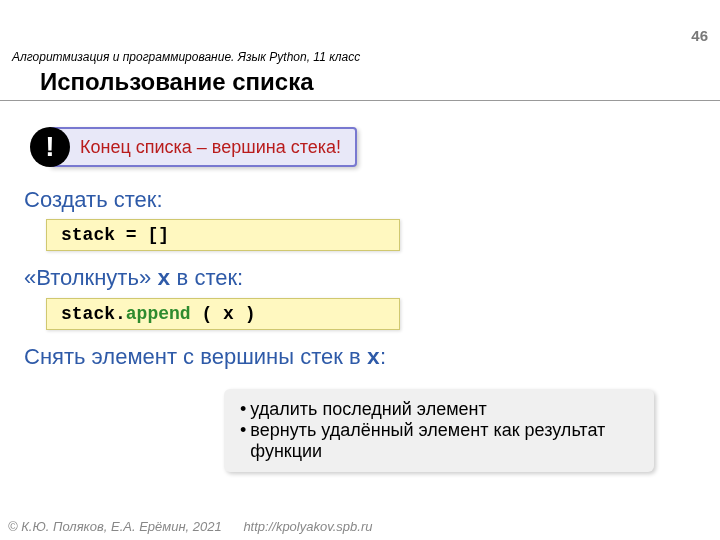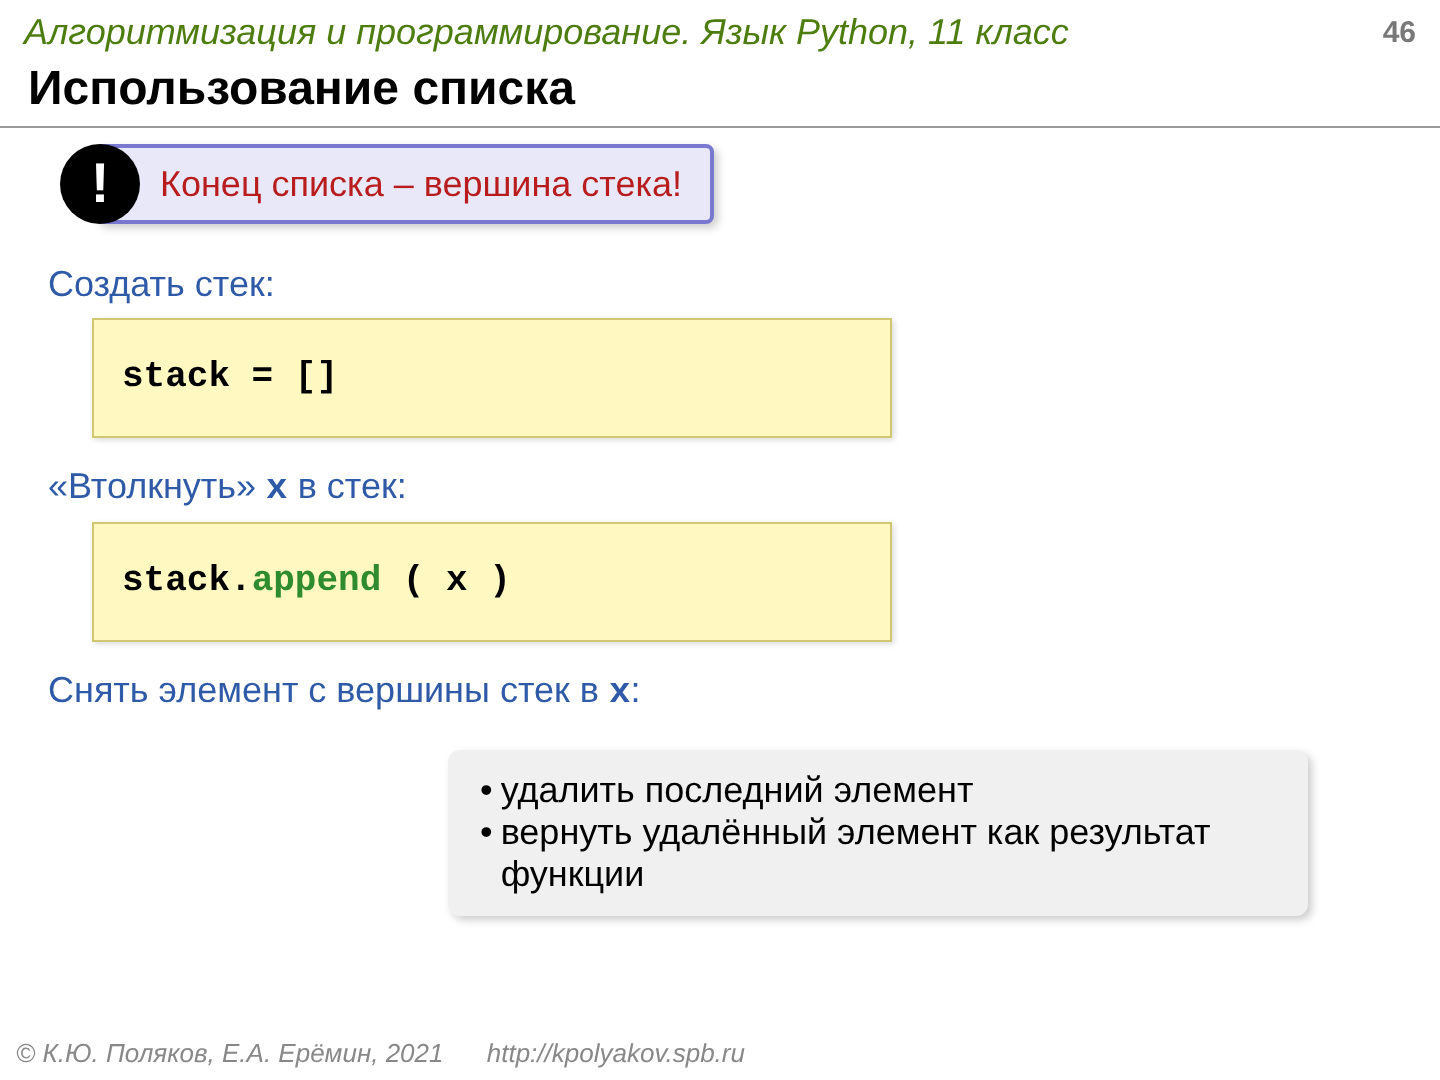--- a/index.html
+++ b/index.html
@@ -12,35 +12,36 @@
       overflow: hidden;
     }
     .header {
       padding: 6px 12px 2px 12px;
       display: flex;
       justify-content: space-between;
       align-items: center;
     }
     .header-text {
       font-style: italic;
-      color: #4d7c0f;
-      font-size: 18px;
+      color: #000000;
+      font-size: 12px;
+      margin-top: 44px;
     }
     .page-num {
       color: #787878;
       font-size: 15px;
       font-weight: bold;
     }
     .title {
       font-size: 24px;
       font-weight: bold;
       color: #000;
-      padding: 2px 12px 4px 14px;
+      padding: 2px 12px 4px 40px;
       border-bottom: 1px solid #999;
-      margin-bottom: 8px;
+      margin-bottom: 26px;
     }
     .callout {
       margin-left: 30px;
       margin-bottom: 20px;
       display: flex;
       align-items: stretch;
     }
     .callout-icon {
       width: 40px;
       height: 40px;
@@ -63,34 +64,34 @@
       margin-left: -22px;
       font-size: 18px;
       color: #b91c1c;
       display: flex;
       align-items: center;
       box-shadow: 2px 2px 4px rgba(0,0,0,0.2);
     }
     .content { padding: 0 24px; }
     .section-label {
       color: #2e5aa8;
-      font-size: 18px;
+      font-size: 22px;
       margin-bottom: 6px;
     }
     .section-label .mono { font-family: 'Courier New', monospace; font-weight: bold; }
     .code-box {
       background: #fff8c0;
       border: 1px solid #d0c870;
-      padding: 19px 14px;
+      padding: 5px 14px;
       font-family: 'Courier New', monospace;
       font-size: 18px;
       font-weight: bold;
       margin-bottom: 14px;
       margin-left: 22px;
-      width: 400px;
+      width: 354px;
       box-shadow: 1px 1px 3px rgba(0,0,0,0.15);
     }
     .code-box .method { color: #2e8b2e; }
     .info-box {
       background: #f0f0f0;
       border-radius: 6px;
       padding: 10px 16px;
       margin-left: 200px;
       margin-top: 18px;
       width: 430px;

